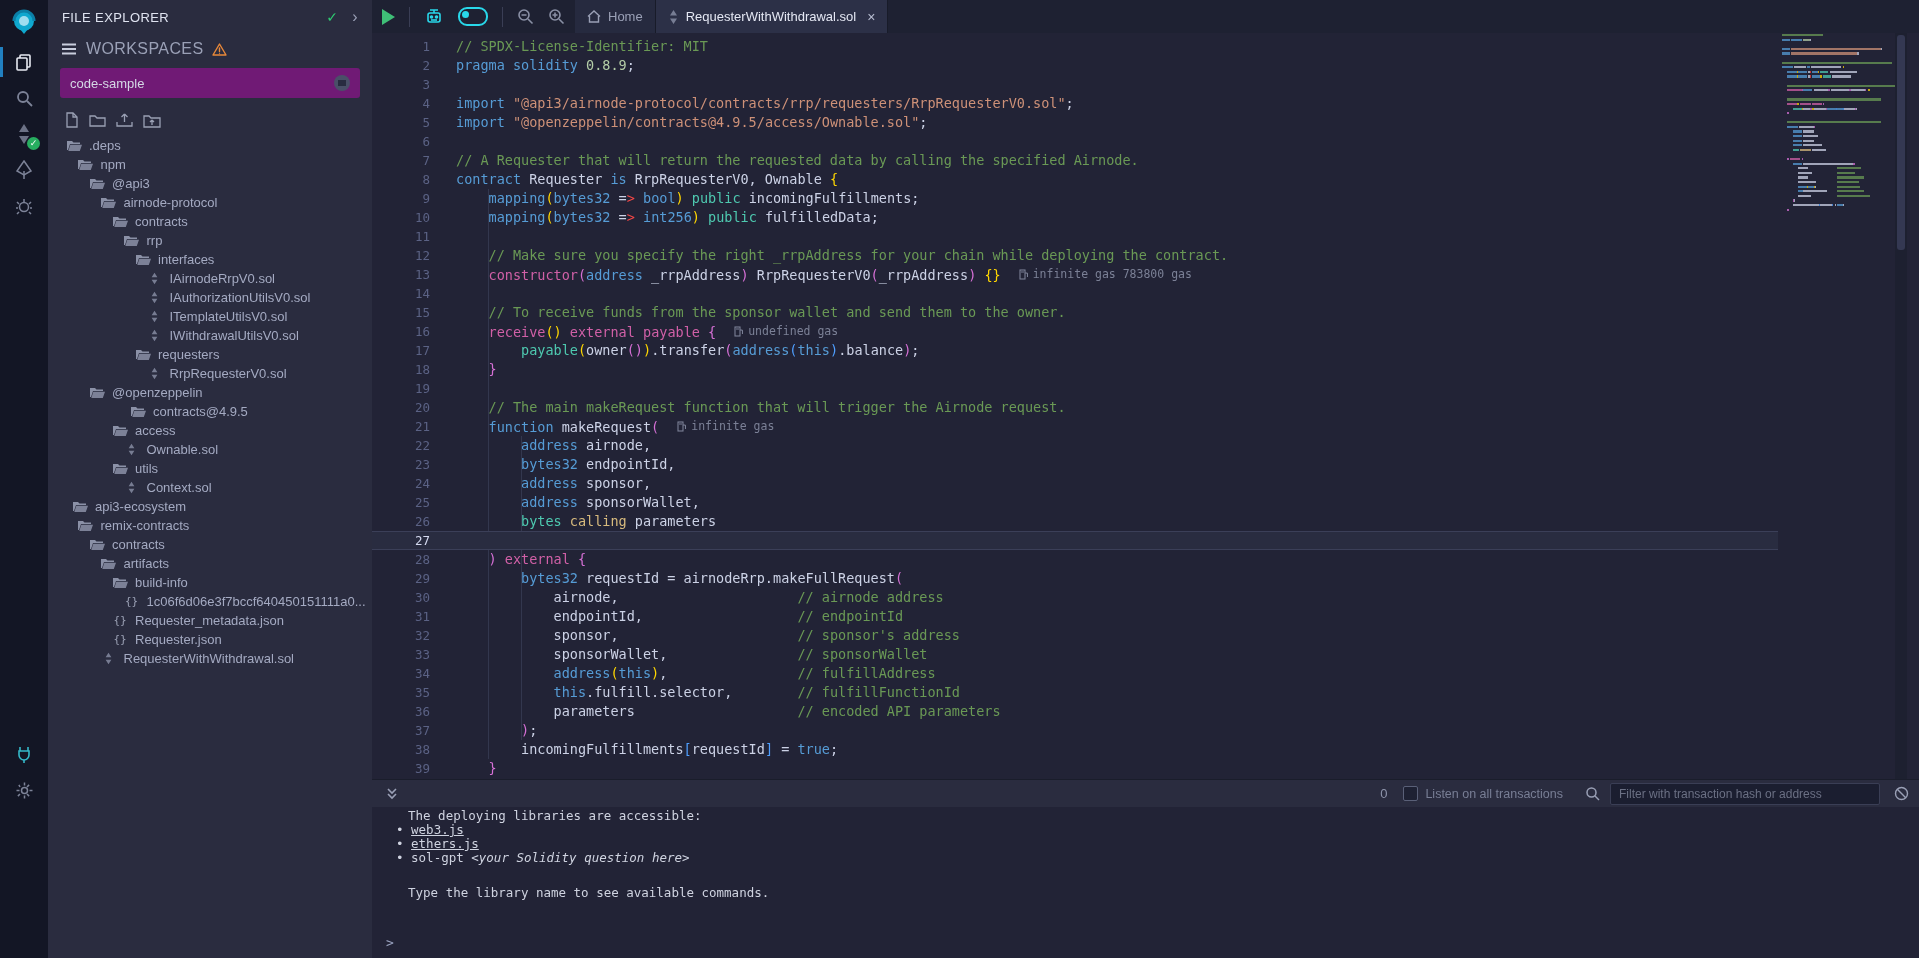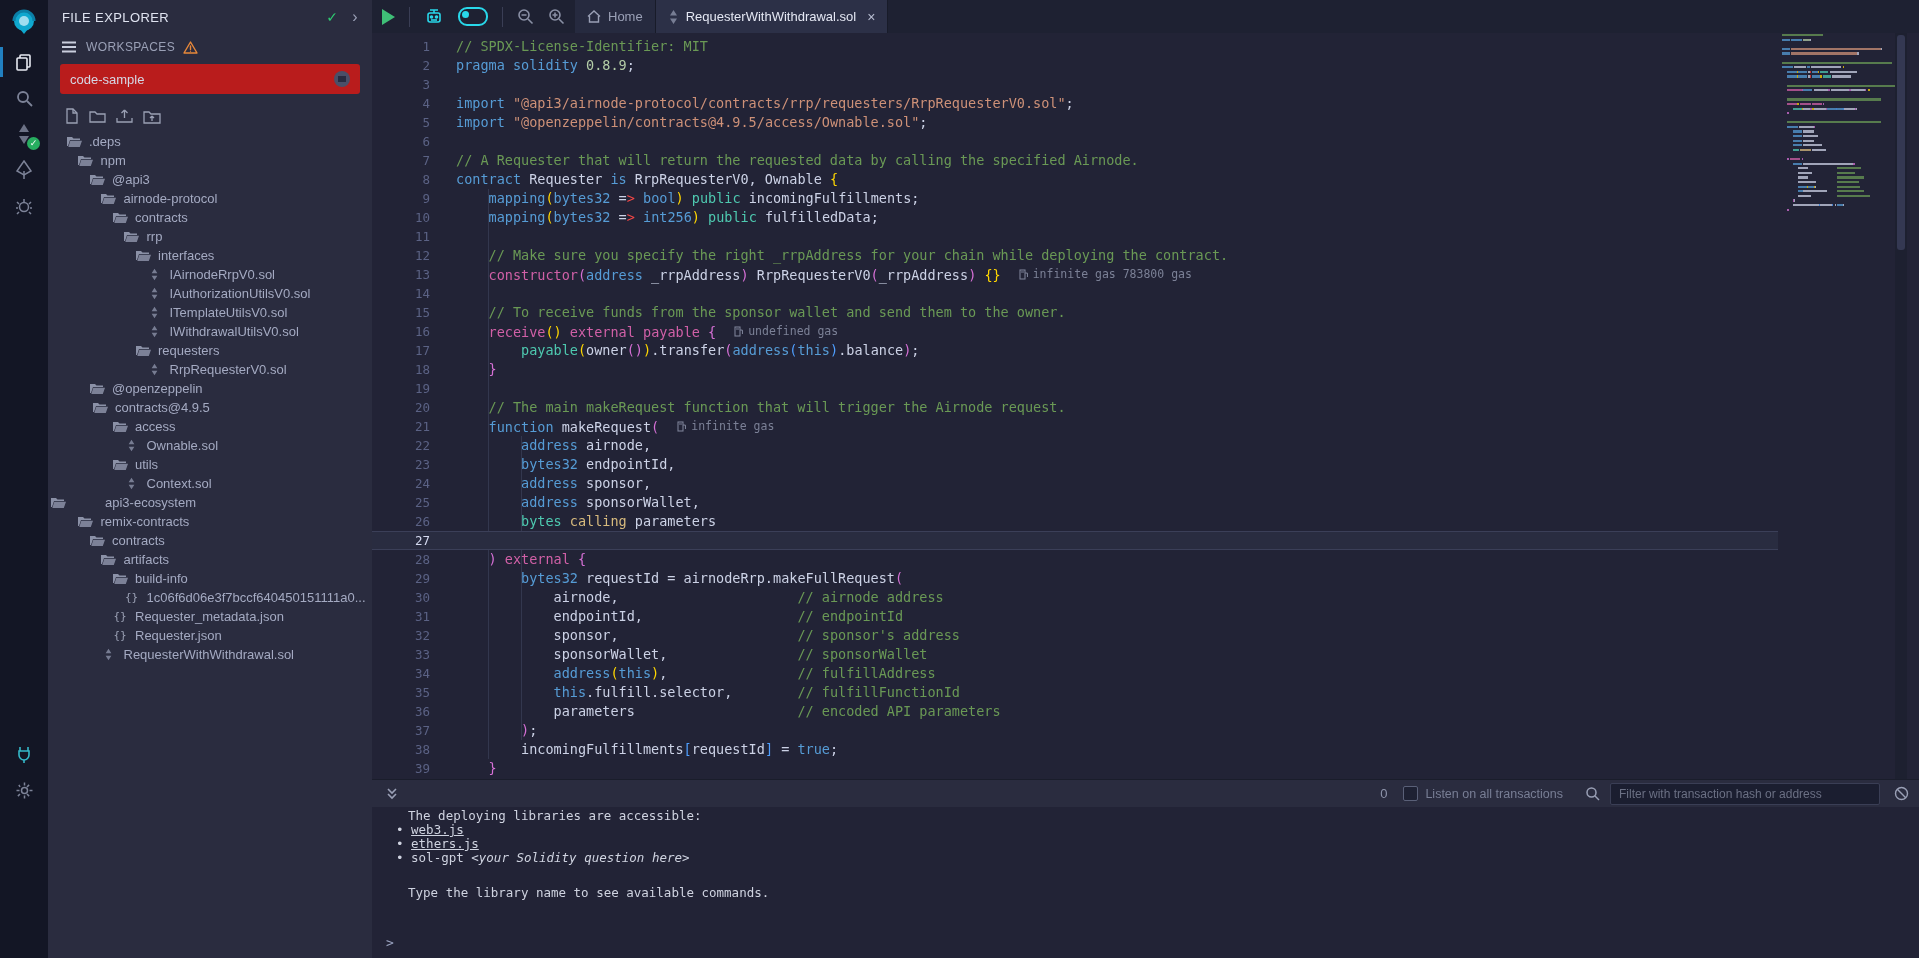--- a/index.html
+++ b/index.html
@@ -13,24 +13,24 @@
   .rail-icon.active::before{content:"";position:absolute;left:0;top:3px;bottom:3px;width:3px;background:#2180c0;}
   .rail-logo{width:48px;height:44px;display:flex;align-items:center;justify-content:center;}
   .badge-check{position:absolute;right:8px;bottom:2px;width:13px;height:13px;border-radius:50%;background:#27ae60;color:#fff;font-size:9px;line-height:13px;text-align:center;}
   #rail-bottom{position:absolute;left:0;bottom:150px;width:48px;}
   
   #sidebar{position:absolute;left:48px;top:0;width:324px;height:958px;background:#2a2c3f;z-index:4;}
   #fe-header{display:flex;align-items:center;height:34px;padding:0 14px;color:#dfe3f0;font-size:13px;letter-spacing:.4px;}
   #fe-header .spacer{flex:1;}
   .hdr-check{color:#2ecc71;font-size:14px;margin-right:14px;cursor:pointer;}
   .hdr-chevron{color:#9aa0b6;font-size:16px;cursor:pointer;}
-  #ws-row{display:flex;align-items:center;padding:6px 14px 4px 14px;color:#9aa0b6;font-size:12px;letter-spacing:.4px;}
+  #ws-row{display:flex;align-items:center;padding:6px 14px 4px 14px;color:#9aa0b6;font-size:16px;letter-spacing:.4px;}
   #ws-row .burger{margin-right:10px;cursor:pointer;color:#c9cede;}
   #ws-warning{margin-left:8px;}
-  #ws-select{margin:6px 12px;height:30px;background:#b91c1c;border-radius:3px;display:flex;align-items:center;padding:0 10px;color:#d5d8e5;cursor:pointer;}
+  #ws-select{margin:6px 12px;height:30px;background:#701a75;border-radius:3px;display:flex;align-items:center;padding:0 10px;color:#d5d8e5;cursor:pointer;}
   #ws-select .spacer{flex:1;}
   .ws-menu-circle{width:16px;height:16px;border-radius:50%;background:#4a4f68;display:flex;align-items:center;justify-content:center;color:#1e2133;}
   #fe-actions{display:flex;gap:10px;padding:8px 14px 6px 16px;color:#9aa0b4;}
   #fe-actions .act{cursor:pointer;display:flex;align-items:center;}
   #tree{margin-top:2px;}
   .tree-row{display:flex;align-items:center;height:19px;cursor:pointer;color:#a4aac2;white-space:nowrap;}
   .tree-ico{display:inline-flex;width:16px;justify-content:center;margin-right:7px;color:#8b91a7;flex:none;}
   .tree-label{font-size:13px;overflow:hidden;text-overflow:ellipsis;}
   .ico-json{font-family:"DejaVu Sans Mono",monospace;font-size:11px;color:#9aa0b4;}
   
@@ -312,21 +312,21 @@
         </div>
         <div class="tree-row" style="padding-left: 41px;">
           <span class="tree-ico">
             <svg width="15" height="12" viewBox="0 0 15 12" fill="currentColor">
               <path d="M0 1h5l1.5 1.5H13V4H3L1 10H0z"></path>
               <path d="M3.3 4.8H15L12.8 11H1.3z" opacity=".85"></path>
             </svg>
           </span>
           <span class="tree-label">@openzeppelin</span>
         </div>
-        <div class="tree-row" style="padding-left: 44px;">
+        <div class="tree-row" style="padding-left: 82px;">
           <span class="tree-ico">
             <svg width="15" height="12" viewBox="0 0 15 12" fill="currentColor">
               <path d="M0 1h5l1.5 1.5H13V4H3L1 10H0z"></path>
               <path d="M3.3 4.8H15L12.8 11H1.3z" opacity=".85"></path>
             </svg>
           </span>
           <span class="tree-label">contracts@4.9.5</span>
         </div>
         <div class="tree-row" style="padding-left: 64px;">
           <span class="tree-ico">
@@ -355,21 +355,21 @@
           <span class="tree-label">utils</span>
         </div>
         <div class="tree-row" style="padding-left: 75.5px;">
           <span class="tree-ico">
             <svg width="9" height="13" viewBox="0 0 11 14" fill="currentColor">
               <path d="M5.5 0L2 5.5h7L5.5 0zM2 8.5L5.5 14 9 8.5H2z" opacity=".8"></path>
             </svg>
           </span>
           <span class="tree-label">Context.sol</span>
         </div>
-        <div class="tree-row" style="padding-left: 2px; gap: 32px;">
+        <div class="tree-row" style="padding-left: 24px;">
           <span class="tree-ico">
             <svg width="15" height="12" viewBox="0 0 15 12" fill="currentColor">
               <path d="M0 1h5l1.5 1.5H13V4H3L1 10H0z"></path>
               <path d="M3.3 4.8H15L12.8 11H1.3z" opacity=".85"></path>
             </svg>
           </span>
           <span class="tree-label">api3-ecosystem</span>
         </div>
         <div class="tree-row" style="padding-left: 29.5px;">
           <span class="tree-ico">

